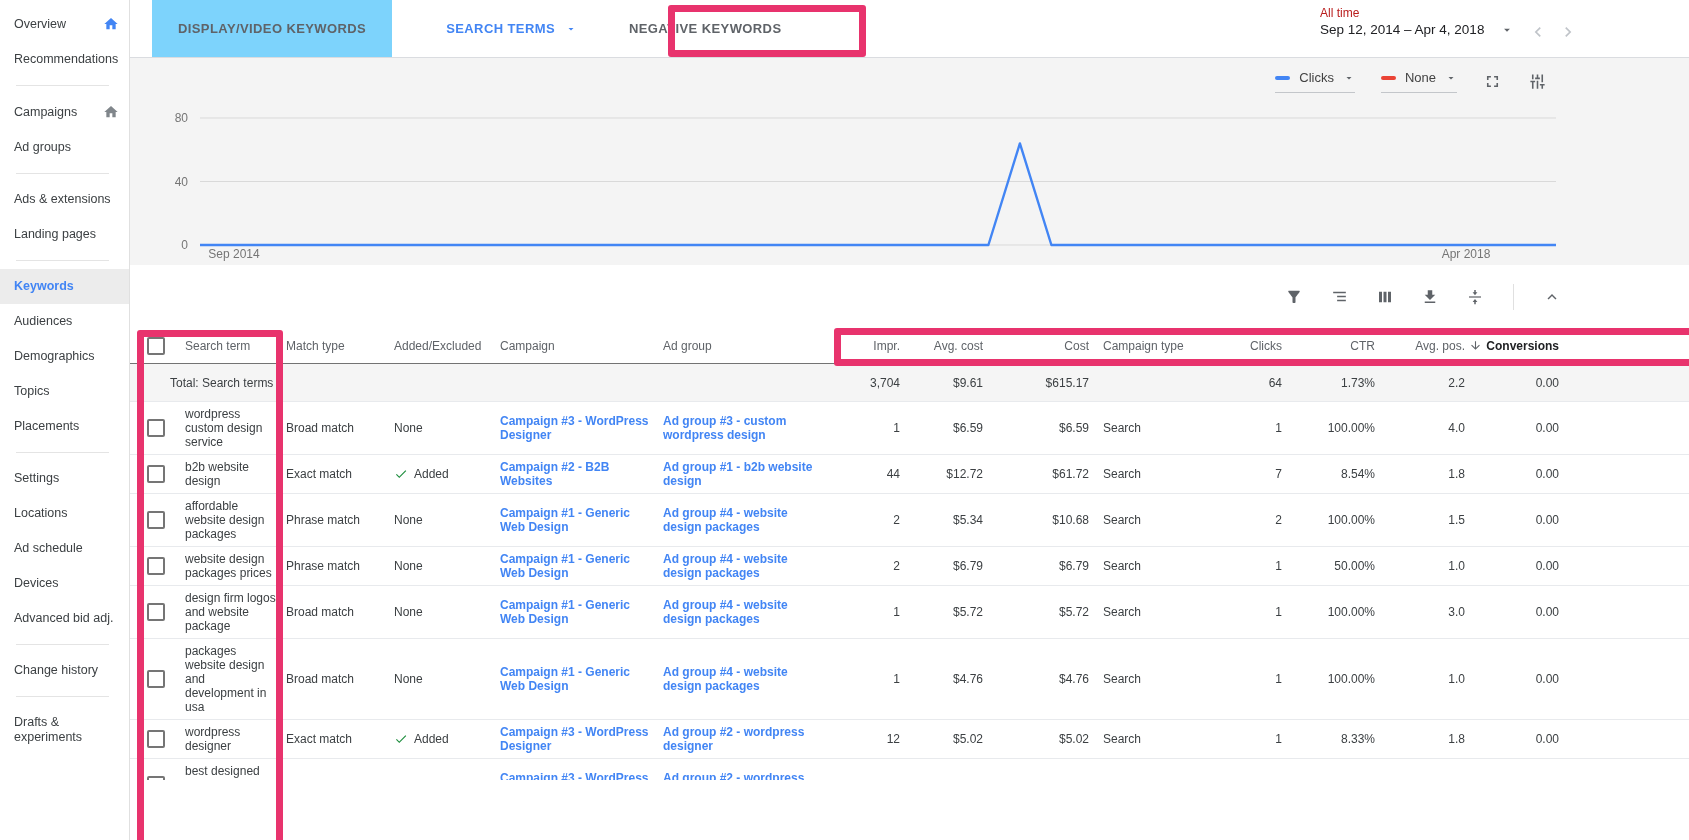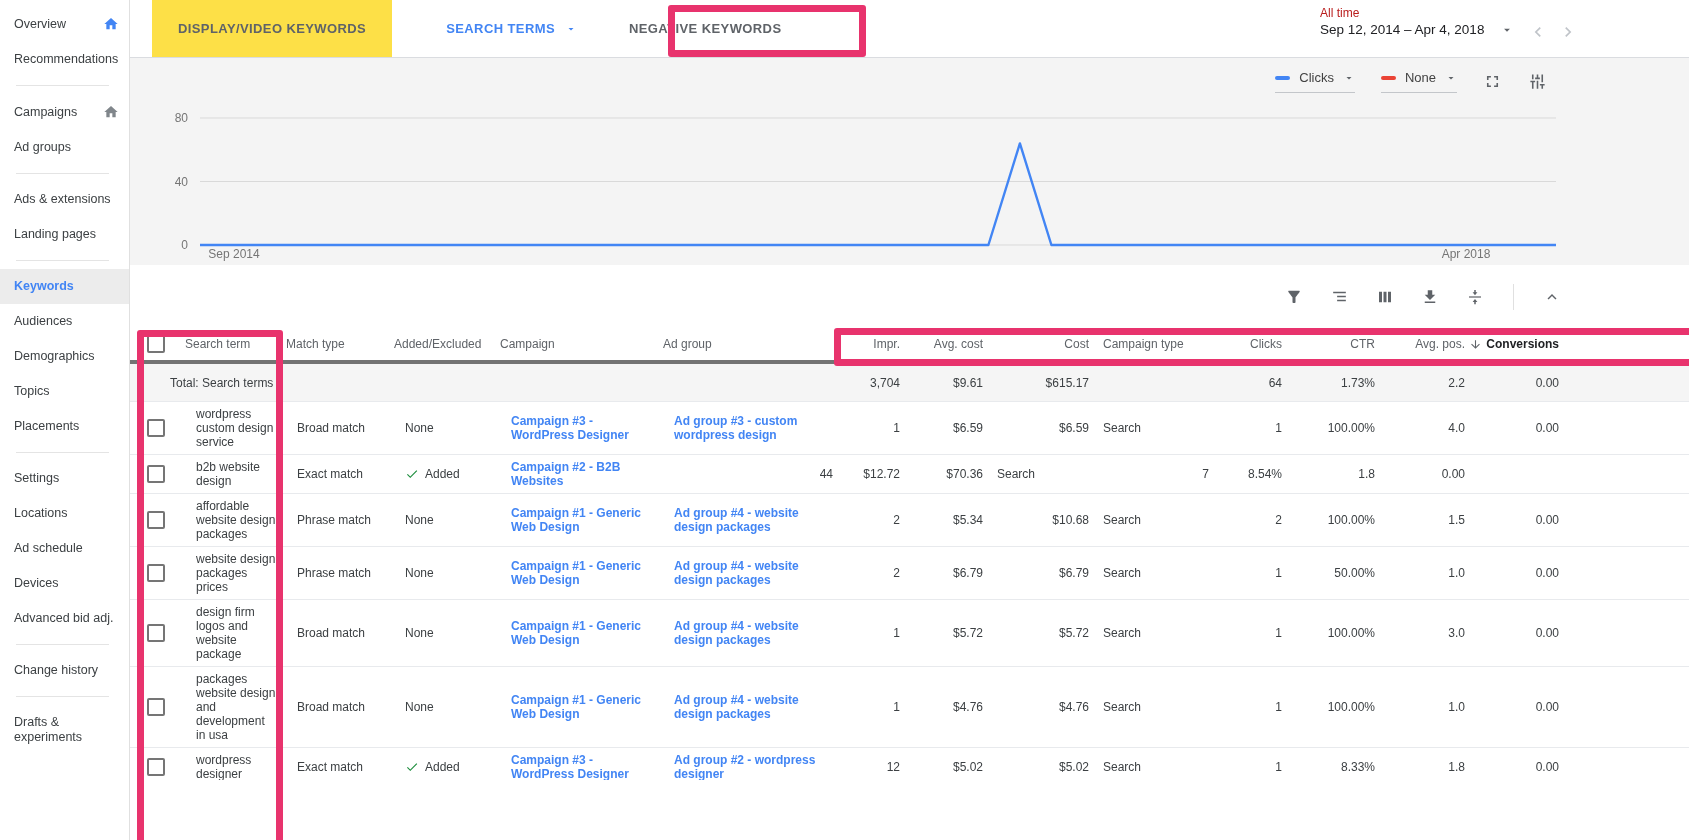--- a/index.html
+++ b/index.html
@@ -18,21 +18,21 @@
   .side-item svg{flex:none;margin-left:4px;}
   .side-divider{border-top:1px solid #e4e4e4;margin:8px 20px 8px 16px;}
 
   
   .main{flex:1;display:flex;flex-direction:column;min-width:0;}
 
   
   .tabbar{height:58px;min-height:58px;background:#fff;border-bottom:1px solid #dadce0;display:flex;align-items:stretch;position:relative;box-sizing:border-box;}
   .tab{display:flex;align-items:center;padding:0 26px;font-size:13px;font-weight:bold;letter-spacing:.4px;color:#5f6368;cursor:pointer;white-space:nowrap;}
   .tab.first{margin-left:20px;}
-  .tab.gray{background:#fde047;margin-left:22px;margin-right:22px;}
+  .tab.gray{background:#7dd3fc;margin-left:22px;margin-right:22px;}
   .tab.active{color:#4285f4;margin-left:6px;}
   .tab .caret{margin-left:10px;display:flex;}
   .daterange{position:absolute;top:6px;left:1190px;display:flex;align-items:flex-start;}
   .dr-text .preset{font-size:12px;color:#b91c1c;margin-bottom:2px;}
   .dr-main{display:flex;align-items:center;border-bottom:1px solid #9e9e9e;padding-bottom:21px;}
   .dr-main .range{font-size:13.5px;color:#202124;}
   .dr-main .caret{margin-left:16px;display:flex;}
   .dr-nav{display:flex;align-items:center;margin-left:14px;margin-top:16px;gap:10px;}
   .dr-nav svg{cursor:pointer;}
 
@@ -47,22 +47,22 @@
 
   
   .table-toolbar{height:63px;min-height:63px;background:#fff;display:flex;justify-content:flex-end;align-items:center;padding-right:128px;gap:27px;}
   .table-toolbar .vsep{width:1px;height:26px;background:#e0e0e0;margin:0 2px;}
 
   
   .table-wrap{height:452px;overflow:hidden;background:#fff;}
   .grid{display:grid;grid-template-columns:55px 101px 108px 106px 163px 170px 67px 83px 106px 120px 73px 93px 90px 94px;padding-right:130px;box-sizing:border-box;}
   .cell{display:flex;align-items:center;font-size:12px;line-height:14px;min-width:0;}
   .cell.num{justify-content:flex-end;text-align:right;}
-  .cell.wrap{padding-right:10px;margin-left:11px;}
-  .thead{height:36px;border-bottom:4px solid #737373;}
+  .cell.wrap{padding-right:10px;}
+  .thead{height:36px;border-bottom:1px solid #737373;}
   .thead .cell{color:#5f6368;}
   .thead .sorted{color:#202124;font-weight:bold;}
   .thead .sort-ic{margin-right:4px;display:flex;color:#5f6368;}
   .trow{border-bottom:1px solid #e8eaed;min-height:39px;}
   .trow .cell{padding-top:5px;padding-bottom:5px;}
   .total-row{background:#f5f5f5;min-height:38px;border-bottom:1px solid #e8eaed;}
   .total-label{grid-column:1 / span 6;padding-left:40px;color:#3c4043;}
   .g7{grid-column:7}.g8{grid-column:8}.g9{grid-column:9}
   .g11{grid-column:11}.g12{grid-column:12}.g13{grid-column:13}.g14{grid-column:14}
   .cb-cell{padding-left:17px;}
@@ -347,23 +347,26 @@
               <span class="added">
                 <svg width="14" height="14" viewBox="0 0 24 24" fill="currentColor">
                   <path d="M9 16.2 4.8 12l-1.4 1.4L9 19 21 7l-1.4-1.4z"></path>
                 </svg>
                 <span>Added</span>
               </span>
             </div>
             <div class="cell wrap">
               <span class="link">Campaign #2 - B2B Websites</span>
             </div>
+            <div class="cell wrap">
+              <span class="link">Ad group #1 - b2b website design</span>
+            </div>
             <div class="cell num">44</div>
             <div class="cell num">$12.72</div>
-            <div class="cell num">$70.36</div>
+            <div class="cell num">$61.72</div>
             <div class="cell indent14">Search</div>
             <div class="cell num">7</div>
             <div class="cell num">8.54%</div>
             <div class="cell num">1.8</div>
             <div class="cell num">0.00</div>
           </div>
           <div class="grid trow">
             <div class="cell cb-cell">
               <span class="checkbox"></span>
             </div>

